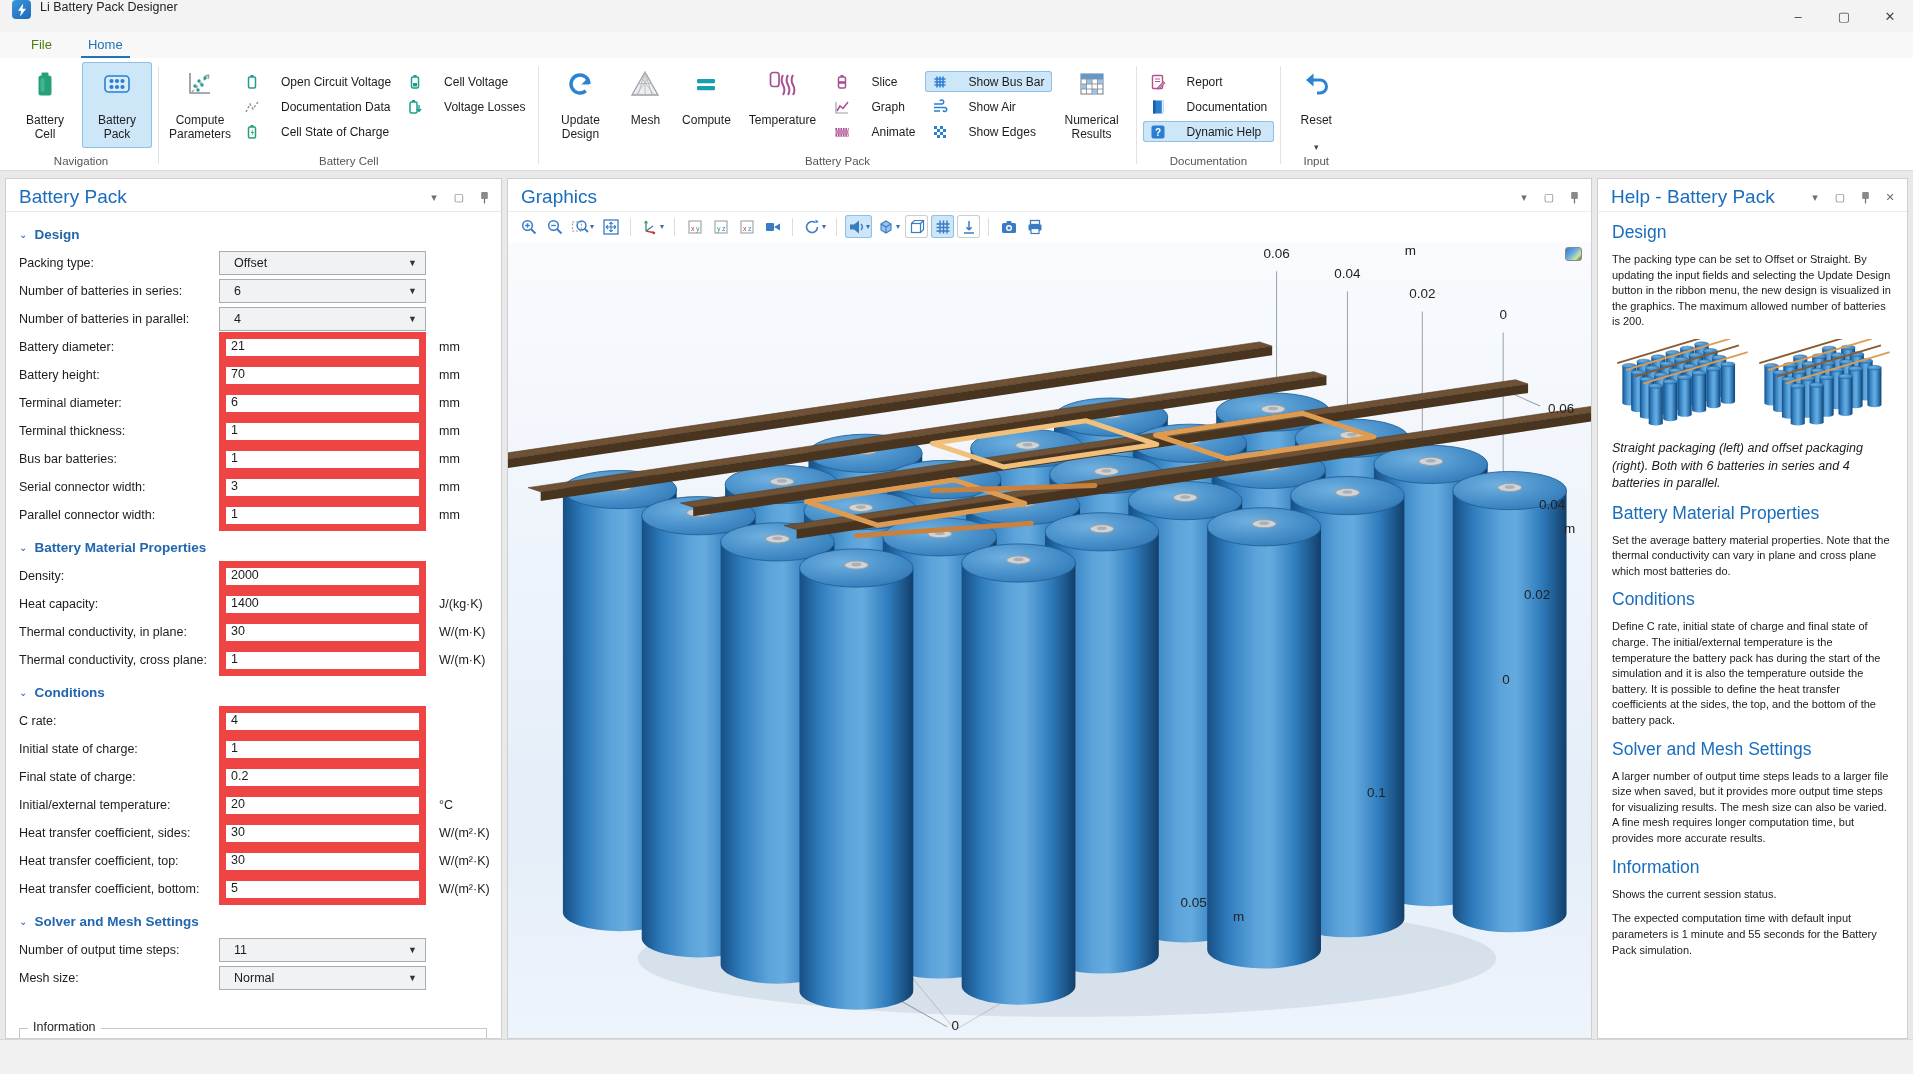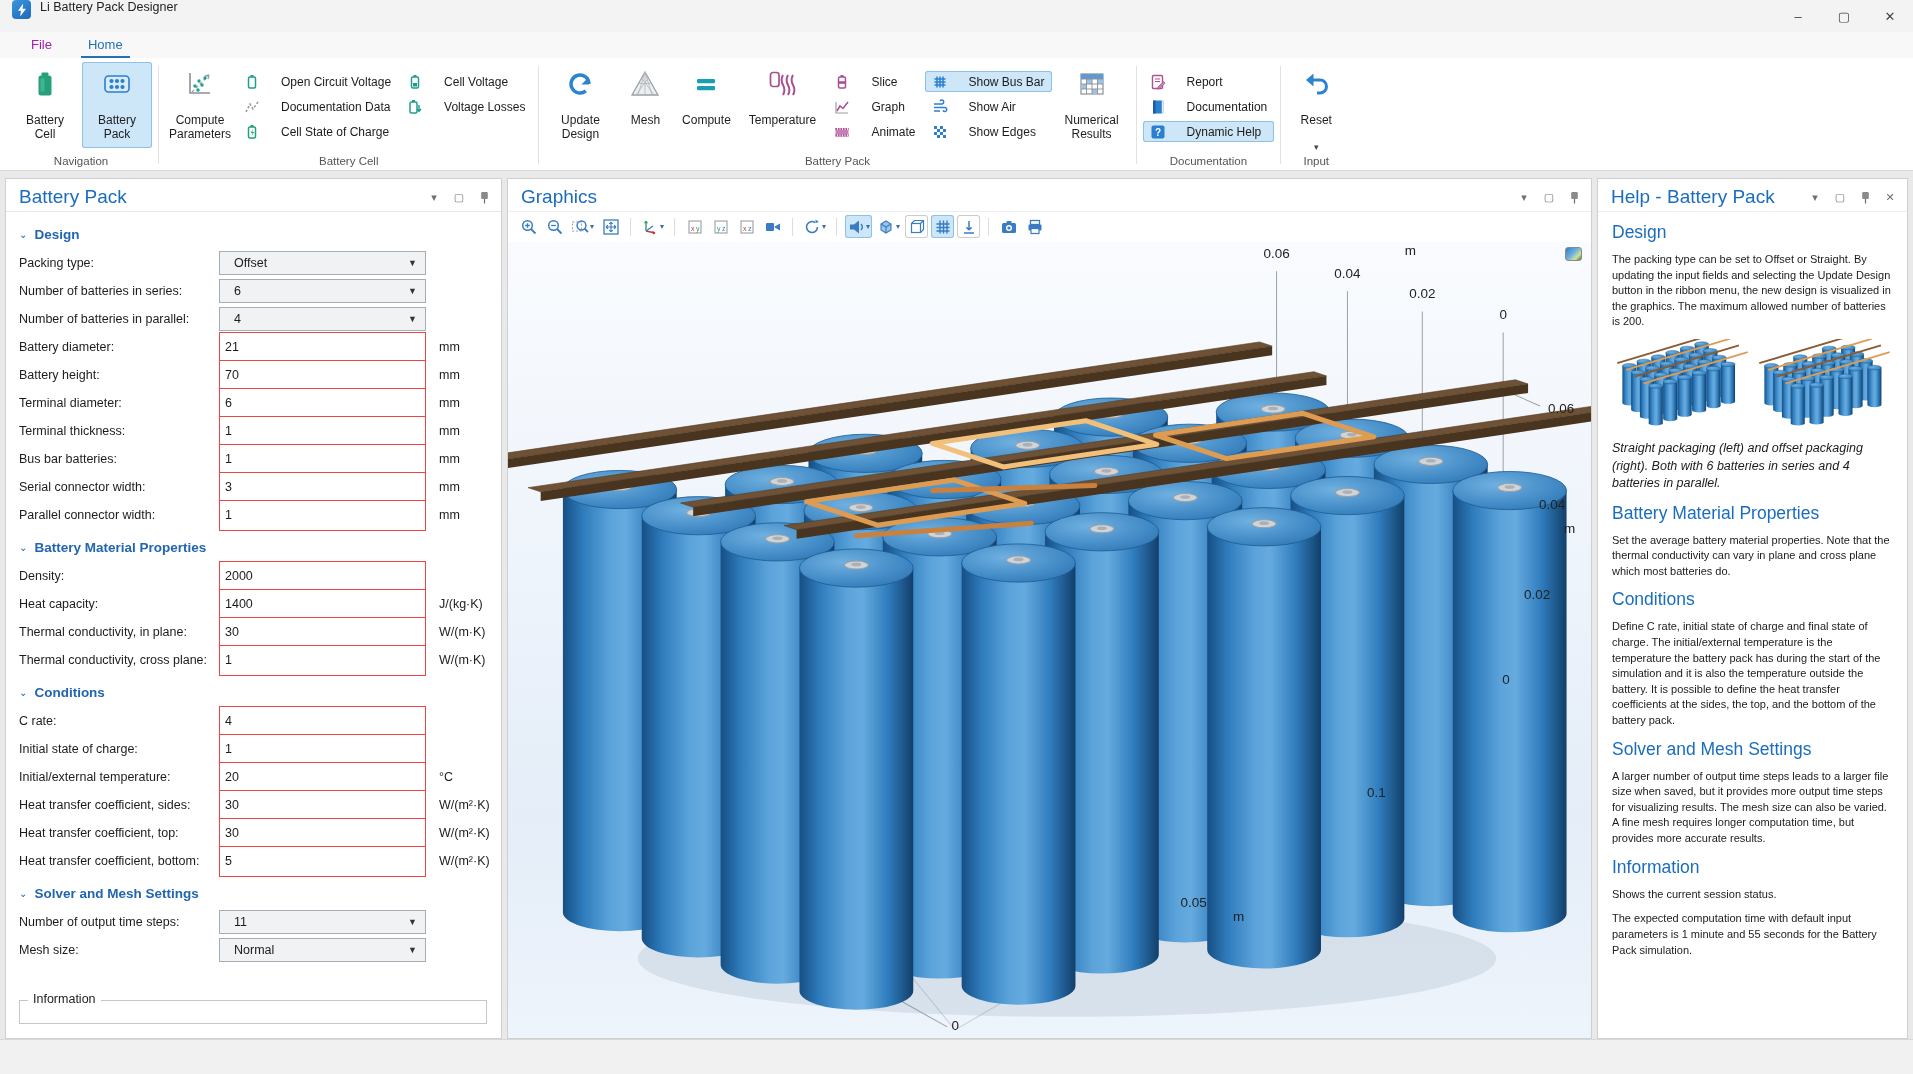--- a/index.html
+++ b/index.html
@@ -8,21 +8,21 @@
 
   
   .titlebar{height:32px;background:#f3f3f3;display:flex;align-items:flex-start;padding-left:12px}
   .app-icon{width:19px;height:19px;border-radius:4px;background:linear-gradient(145deg,#3d94dd,#1c6ab8);display:flex;align-items:center;justify-content:center;margin-right:9px;flex:none}
   .title-text{font-size:12.5px;color:#222}
   .win-controls{margin-left:auto;display:flex;height:32px}
   .win-btn{width:46px;height:32px;display:flex;align-items:center;justify-content:center;font-size:13px;color:#444}
 
   
   .menubar{height:26px;background:#f8f8f8;display:flex;align-items:stretch;padding-left:24px;gap:22px}
-  .menu-item{display:flex;align-items:center;padding:0 7px;font-size:13px;color:#a21caf;border-bottom:2px solid transparent}
+  .menu-item{display:flex;align-items:center;padding:0 7px;font-size:13px;color:#4d7c0f;border-bottom:2px solid transparent}
   .menu-item.active{color:#2272b9;border-bottom-color:#2272b9}
 
   
   .ribbon{height:113px;background:#fff;border-bottom:1px solid #d9d9d9;display:flex;align-items:stretch;padding:2px 6px 0}
   .rgroup{display:flex;flex-direction:column}
   .rgroup-buttons{flex:1;display:flex;align-items:flex-start;gap:2px;padding:2px 4px 0}
   .rgroup-label{text-align:center;font-size:11.5px;color:#555;padding:0 6px 3px;white-space:nowrap}
   .rdivider{width:1px;background:#e2e2e2;margin:6px 2px}
   .btn-large{width:70px;min-height:86px;display:flex;flex-direction:column;align-items:center;padding-top:7px;gap:14px;border-radius:3px;font-size:12px;text-align:center;line-height:1.2;color:#1e1e1e}
   .btn-large.selected{background:#cde6f8;box-shadow:0 0 0 1px #8fc0e8 inset}
@@ -43,21 +43,21 @@
   .panel-title{color:#1a6dbd;font-size:19px}
   .panel-hicons{margin-left:auto;display:flex;gap:11px;align-items:center;color:#6f6f6f;font-size:11px}
   .phicon{width:14px;height:14px;display:flex;align-items:center;justify-content:center}
 
   
   .settings-body{flex:1;overflow:hidden;padding:2px 14px 10px 13px;border-top:1px solid #e8e8e8}
   .sec-head{display:flex;align-items:center;gap:7px;color:#2166ae;font-size:13.5px;margin:13px 0 9px;font-weight:700}
   .sec-head .chev{font-size:10px;color:#2166ae;font-weight:400}
   .frow{display:flex;align-items:center;margin:4px 0;height:24px}
   .flabel{width:200px;font-size:12.5px;flex:none}
-  .ftext{width:207px;height:31px;border:1px solid #ef4444;background:#fff;font-size:12.5px;padding:0 5px;display:flex;align-items:center;flex:none}
+  .ftext{width:207px;height:31px;border:7px solid #ef4444;background:#fff;font-size:12.5px;padding:0 5px;display:flex;align-items:flex-start;flex:none}
   .fdrop{width:207px;height:24px;border:1px solid #a6adb5;background:#f1f2f3;font-size:12.5px;padding:0 8px 0 14px;display:flex;align-items:center;flex:none}
   .fdrop .dcaret{margin-left:auto;font-size:9px;color:#333}
   .funit{margin-left:13px;font-size:12.5px;white-space:nowrap}
   .infobox{border:1px solid #c6c6c6;margin-top:38px;padding:12px 12px 10px;position:relative}
   .infobox .legend{position:absolute;top:-9px;left:8px;background:#fff;padding:0 5px;font-size:12.5px;color:#222}
 
   
   .gtoolbar{display:flex;align-items:center;gap:3px;padding:3px 9px 4px;border-top:1px solid #ededed;flex:none}
   .tbtn{height:23px;min-width:23px;display:flex;align-items:center;justify-content:center;border-radius:3px;gap:1px;padding:0 2px}
   .tbtn.toggle{box-shadow:0 0 0 1px #cdcdcd inset}
@@ -651,20 +651,26 @@
           <div class="frow">
             <div class="flabel">C rate:</div>
             <div class="ftext">
               <span>4</span>
             </div>
           </div>
           <div class="frow">
             <div class="flabel">Initial state of charge:</div>
             <div class="ftext">
               <span>1</span>
+            </div>
+          </div>
+          <div class="frow">
+            <div class="flabel">Final state of charge:</div>
+            <div class="ftext">
+              <span>0.2</span>
             </div>
           </div>
           <div class="frow">
             <div class="flabel">Initial/external temperature:</div>
             <div class="ftext">
               <span>20</span>
             </div>
             <span class="funit">°C</span>
           </div>
           <div class="frow">

